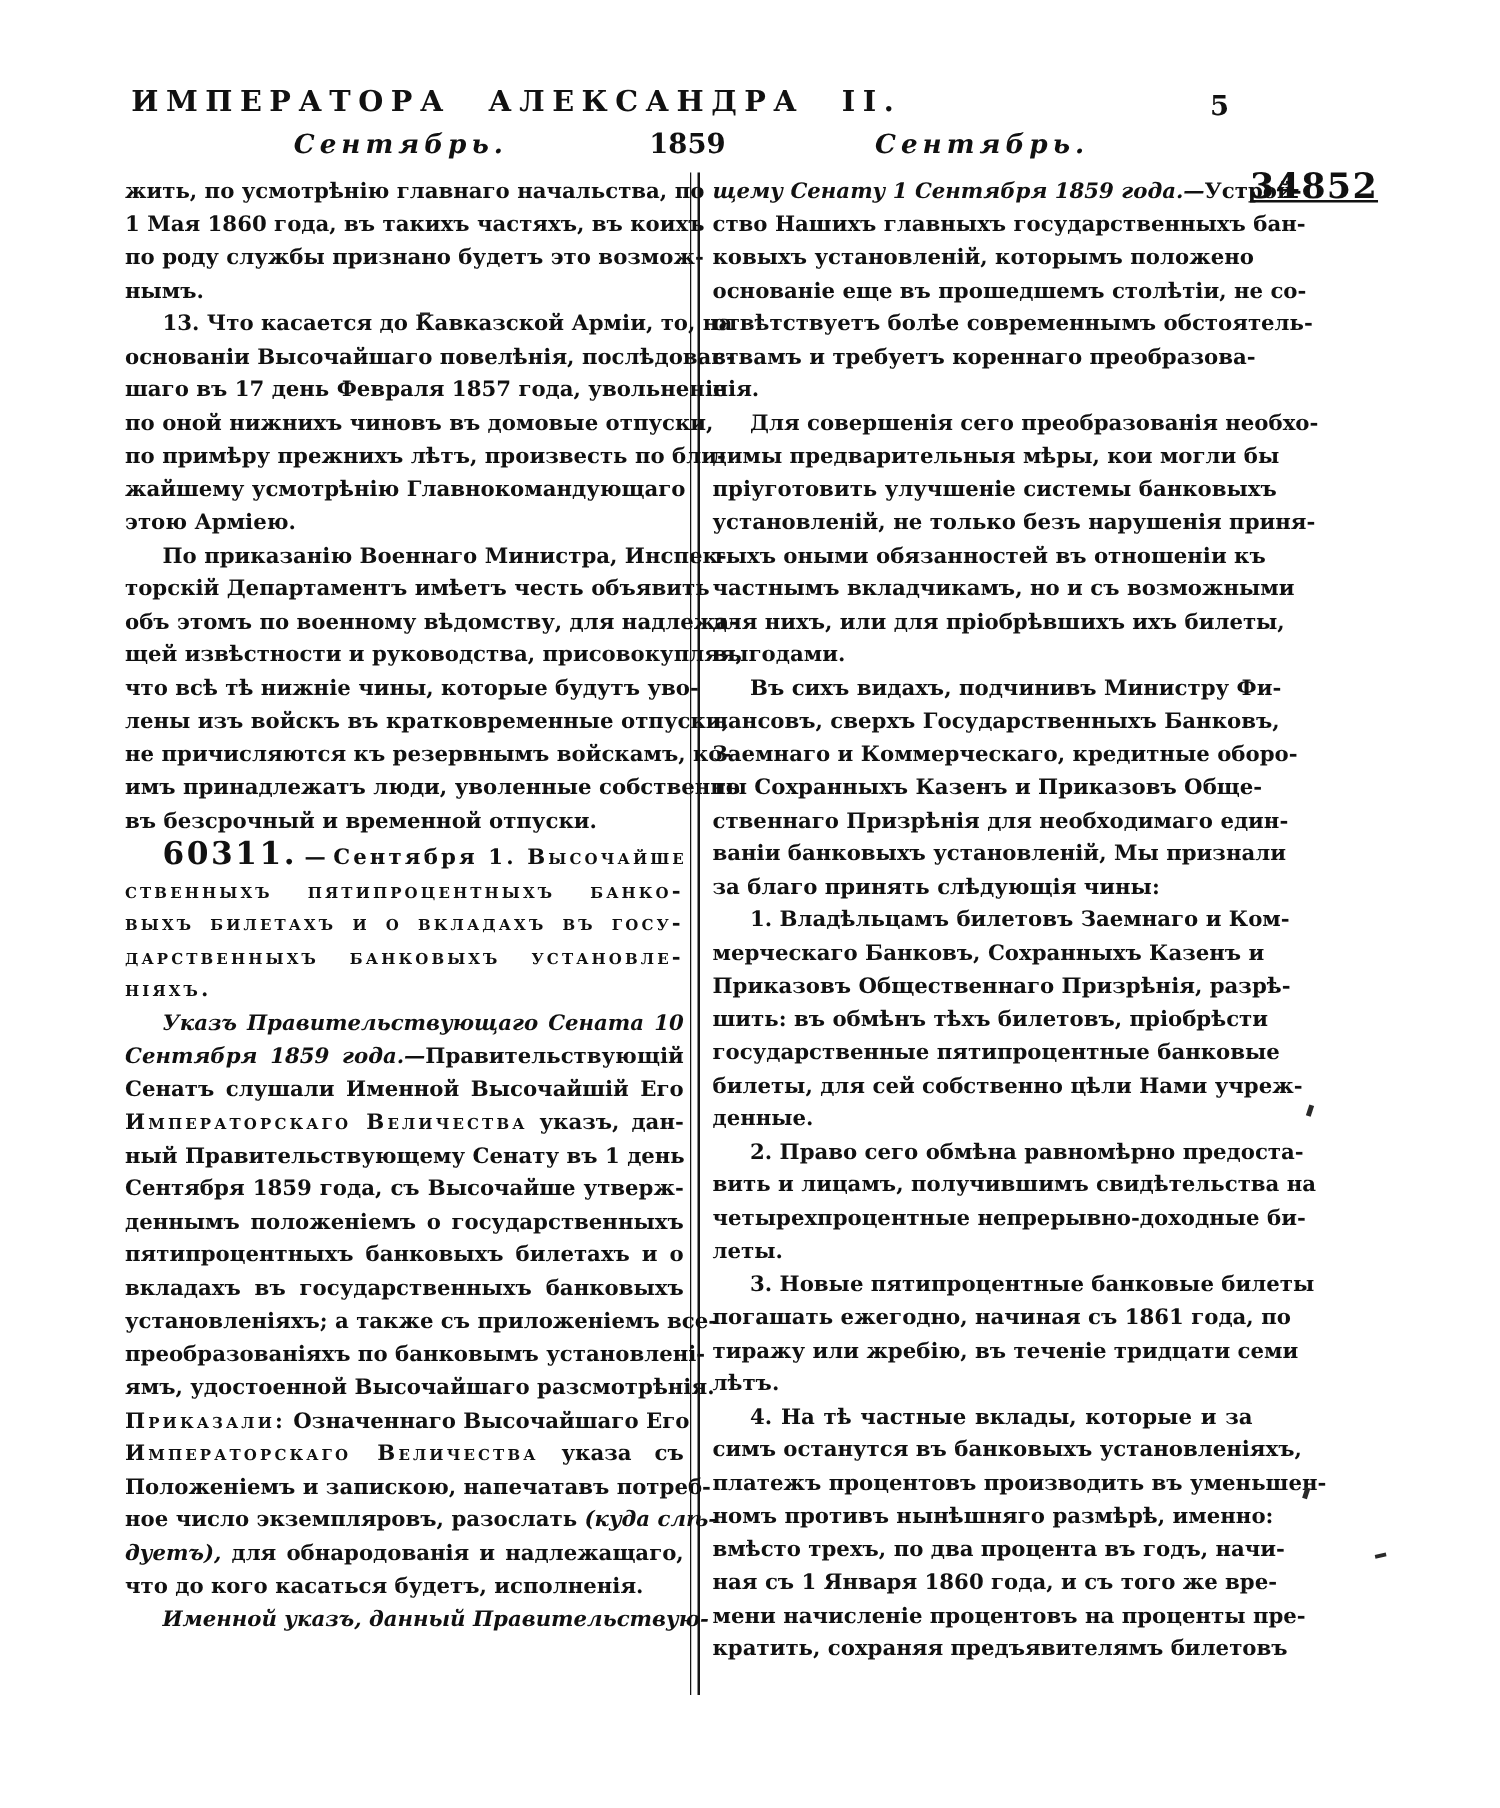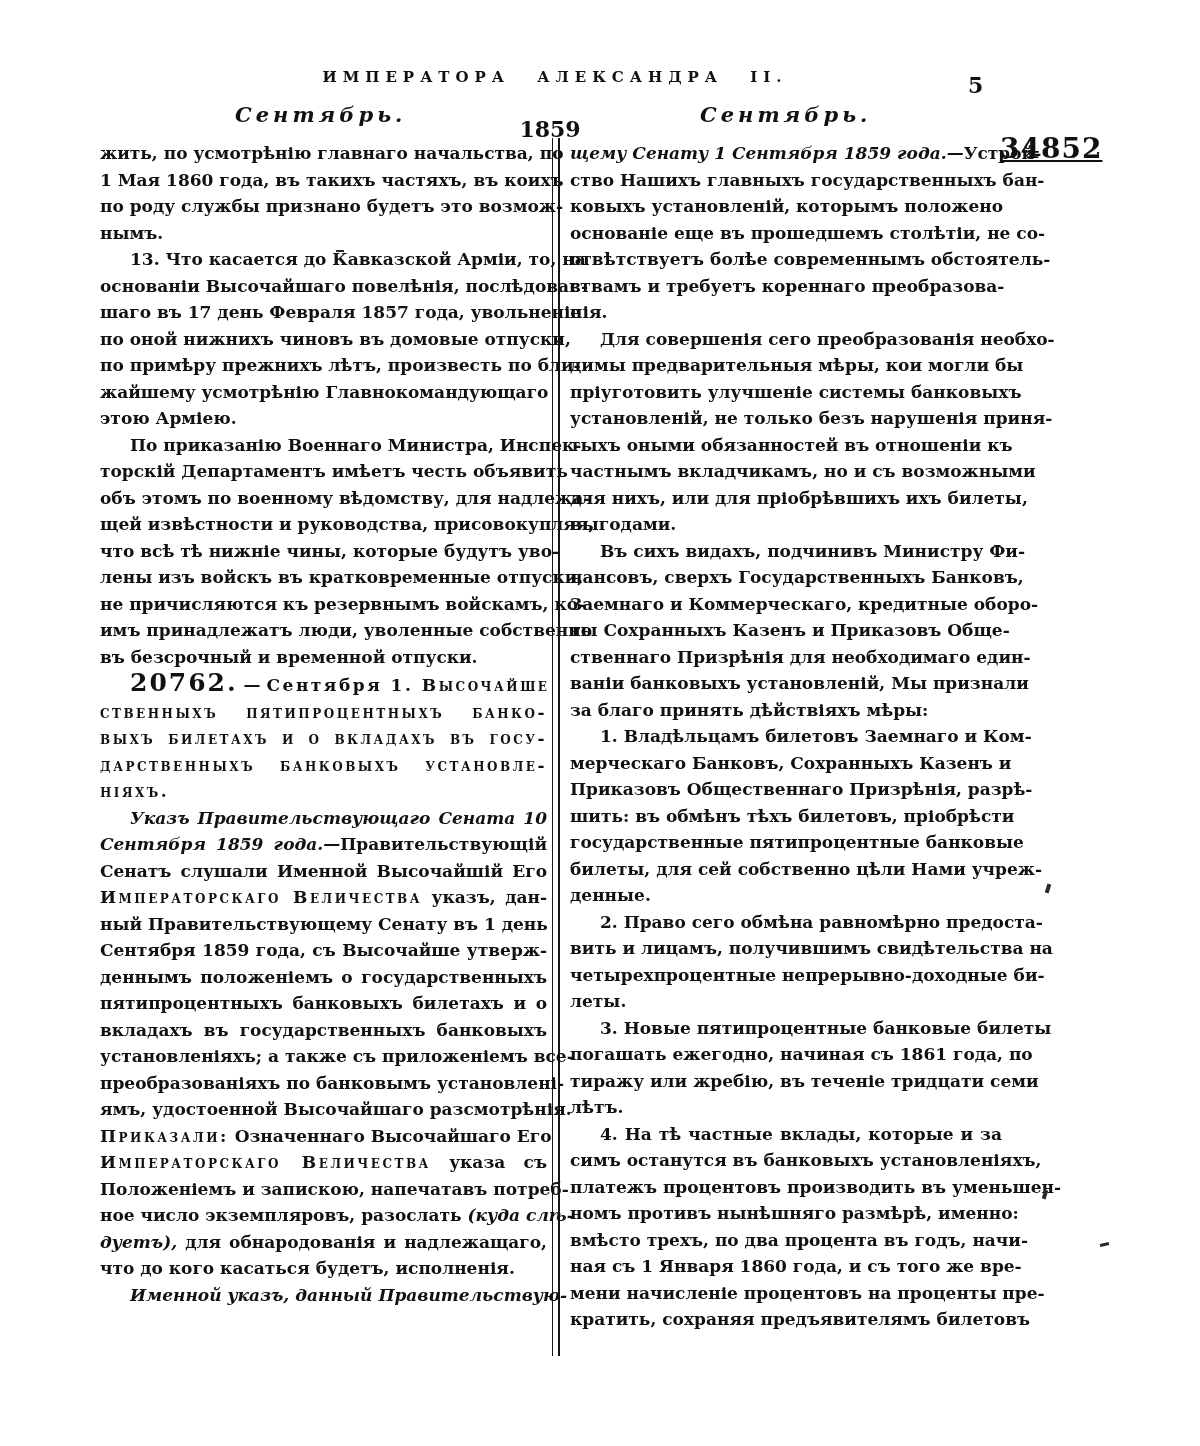--- a/index.html
+++ b/index.html
@@ -14,22 +14,22 @@
     color: #111111;
     font-family: "DejaVu Serif", "Liberation Serif", serif;
     overflow: hidden;
   }
   
   .header-title {
     position: absolute;
     left: 105px;
     top: 68px;
     width: 900px;
-    text-align: center;
-    font-size: 15px;
+    text-align: left;
+    font-size: 23px;
     font-weight: 700;
     letter-spacing: 6px;
     word-spacing: 16px;
     white-space: nowrap;
   }
   .page-number {
     position: absolute;
     left: 968px;
     top: 72px;
     font-size: 22px;
@@ -47,21 +47,20 @@
     letter-spacing: 4px;
   }
   .subheader-year {
     position: absolute;
     left: 505px;
     top: 102px;
     width: 90px;
     text-align: center;
     font-size: 22px;
     font-weight: 700;
-    margin-top: 14px;
   }
   .subheader-month-right {
     position: absolute;
     left: 700px;
     top: 102px;
     width: 170px;
     text-align: center;
     font-size: 21px;
     font-weight: 700;
     font-style: italic;
@@ -162,21 +161,21 @@
       <div class="line"><span class="seg-r">торскій Департаментъ имѣетъ честь объявить</span></div>
       <div class="line"><span class="seg-r">объ этомъ по военному вѣдомству, для надлежа-</span></div>
       <div class="line"><span class="seg-r">щей извѣстности и руководства, присовокупляя,</span></div>
       <div class="line"><span class="seg-r">что всѣ тѣ нижніе чины, которые будутъ уво-</span></div>
       <div class="line"><span class="seg-r">лены изъ войскъ въ кратковременные отпуски,</span></div>
       <div class="line"><span class="seg-r">не причисляются къ резервнымъ войскамъ, ко-</span></div>
       <div class="line"><span class="seg-r">имъ принадлежатъ люди, уволенные собственно</span></div>
       <div class="line last"><span class="seg-r">въ безсрочный и временной отпуски.</span></div>
     </div>
     <div class="block">
-      <div class="line indent"><span class="seg-b">20762.</span><span class="seg-r"> — </span><span class="seg-sp">Сентября 1. </span><span class="seg-sc">Высочайше</span></div>
+      <div class="line indent"><span class="seg-b">60311.</span><span class="seg-r"> — </span><span class="seg-sp">Сентября 1. </span><span class="seg-sc">Высочайше</span></div>
       <div class="line"><span class="seg-sc">ственныхъ пятипроцентныхъ банко-</span></div>
       <div class="line"><span class="seg-sc">выхъ билетахъ и о вкладахъ въ госу-</span></div>
       <div class="line"><span class="seg-sc">дарственныхъ банковыхъ установле-</span></div>
       <div class="line last"><span class="seg-sc">ніяхъ.</span></div>
     </div>
     <div class="block">
       <div class="line indent"><span class="seg-i">Указъ Правительствующаго Сената 10</span></div>
       <div class="line"><span class="seg-i">Сентября 1859 года.—</span><span class="seg-r">Правительствующій</span></div>
       <div class="line"><span class="seg-r">Сенатъ слушали Именной Высочайшій Его</span></div>
       <div class="line"><span class="seg-sc">Императорскаго Величества</span><span class="seg-r"> указъ, дан-</span></div>
@@ -220,21 +219,21 @@
       <div class="line"><span class="seg-r">для нихъ, или для пріобрѣвшихъ ихъ билеты,</span></div>
       <div class="line last"><span class="seg-r">выгодами.</span></div>
     </div>
     <div class="block">
       <div class="line indent"><span class="seg-r">Въ сихъ видахъ, подчинивъ Министру Фи-</span></div>
       <div class="line"><span class="seg-r">нансовъ, сверхъ Государственныхъ Банковъ,</span></div>
       <div class="line"><span class="seg-r">Заемнаго и Коммерческаго, кредитные оборо-</span></div>
       <div class="line"><span class="seg-r">ты Сохранныхъ Казенъ и Приказовъ Обще-</span></div>
       <div class="line"><span class="seg-r">ственнаго Призрѣнія для необходимаго един-</span></div>
       <div class="line"><span class="seg-r">ваніи банковыхъ установленій, Мы признали</span></div>
-      <div class="line last"><span class="seg-r">за благо принять дѣйствіяхъ мѣры:</span></div>
+      <div class="line last"><span class="seg-r">за благо принять слѣдующія чины:</span></div>
     </div>
     <div class="block">
       <div class="line indent"><span class="seg-r">1. Владѣльцамъ билетовъ Заемнаго и Ком-</span></div>
       <div class="line"><span class="seg-r">мерческаго Банковъ, Сохранныхъ Казенъ и</span></div>
       <div class="line"><span class="seg-r">Приказовъ Общественнаго Призрѣнія, разрѣ-</span></div>
       <div class="line"><span class="seg-r">шить: въ обмѣнъ тѣхъ билетовъ, пріобрѣсти</span></div>
       <div class="line"><span class="seg-r">государственные пятипроцентные банковые</span></div>
       <div class="line"><span class="seg-r">билеты, для сей собственно цѣли Нами учреж-</span></div>
       <div class="line last"><span class="seg-r">денные.</span></div>
     </div>

